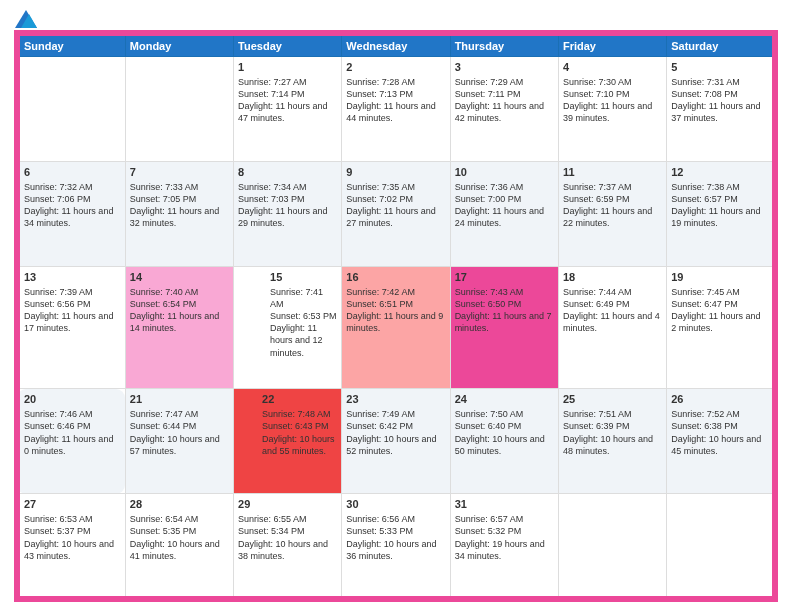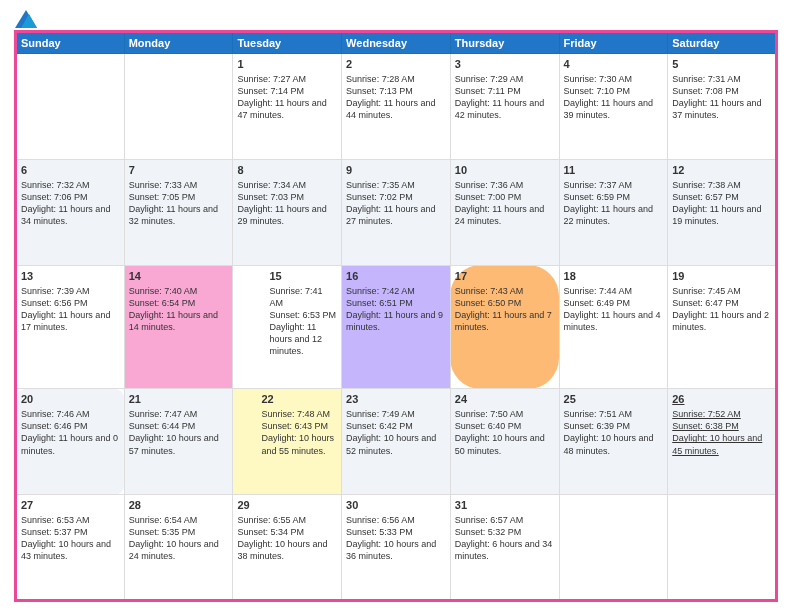--- a/index.html
+++ b/index.html
@@ -35,21 +35,21 @@
       font-size: 32px;
       font-weight: normal;
       color: #333;
     }
     .location {
       font-size: 14px;
       color: #555;
     }
     .calendar {
       flex: 1;
-      border: 3px solid #ec4899;
+      border: 6px solid #ec4899;
       border-collapse: collapse;
       width: 100%;
       table-layout: fixed;
     }
     .calendar th {
       background-color: #2176c7;
       color: #fff;
       font-size: 11px;
       font-weight: bold;
       padding: 4px 4px;
@@ -208,27 +208,27 @@
             <div>Sunrise: 7:40 AM</div>
             <div>Sunset: 6:54 PM</div>
             <div>Daylight: 11 hours and 14 minutes.</div>
           </td>
           <td style="background-color: rgb(255, 255, 255); padding-left: 36px;">
             <span class="day-num">15</span>
             <div>Sunrise: 7:41 AM</div>
             <div>Sunset: 6:53 PM</div>
             <div>Daylight: 11 hours and 12 minutes.</div>
           </td>
-          <td style="background-color: #c4b5fd;">
+          <td style="background-color: #fca5a5;">
             <span class="day-num">16</span>
             <div>Sunrise: 7:42 AM</div>
             <div>Sunset: 6:51 PM</div>
             <div>Daylight: 11 hours and 9 minutes.</div>
           </td>
-          <td style="background-color: #fdba74; border-radius: 31px;">
+          <td style="background-color: #ec4899;">
             <span class="day-num">17</span>
             <div>Sunrise: 7:43 AM</div>
             <div>Sunset: 6:50 PM</div>
             <div>Daylight: 11 hours and 7 minutes.</div>
           </td>
           <td style="background-color: rgb(255, 255, 255);">
             <span class="day-num">18</span>
             <div>Sunrise: 7:44 AM</div>
             <div>Sunset: 6:49 PM</div>
             <div>Daylight: 11 hours and 4 minutes.</div>
@@ -246,21 +246,21 @@
             <div>Sunrise: 7:46 AM</div>
             <div>Sunset: 6:46 PM</div>
             <div>Daylight: 11 hours and 0 minutes.</div>
           </td>
           <td style="background-color: rgb(240, 244, 248);">
             <span class="day-num">21</span>
             <div>Sunrise: 7:47 AM</div>
             <div>Sunset: 6:44 PM</div>
             <div>Daylight: 10 hours and 57 minutes.</div>
           </td>
-          <td style="background-color: #fef9c3; padding-left: 28px;">
+          <td style="background-color: #ef4444; padding-left: 28px;">
             <span class="day-num">22</span>
             <div>Sunrise: 7:48 AM</div>
             <div>Sunset: 6:43 PM</div>
             <div>Daylight: 10 hours and 55 minutes.</div>
           </td>
           <td style="background-color: rgb(240, 244, 248);">
             <span class="day-num">23</span>
             <div>Sunrise: 7:49 AM</div>
             <div>Sunset: 6:42 PM</div>
             <div>Daylight: 10 hours and 52 minutes.</div>
@@ -270,56 +270,56 @@
             <div>Sunrise: 7:50 AM</div>
             <div>Sunset: 6:40 PM</div>
             <div>Daylight: 10 hours and 50 minutes.</div>
           </td>
           <td style="background-color: rgb(240, 244, 248);">
             <span class="day-num">25</span>
             <div>Sunrise: 7:51 AM</div>
             <div>Sunset: 6:39 PM</div>
             <div>Daylight: 10 hours and 48 minutes.</div>
           </td>
-          <td style="background-color: rgb(240, 244, 248); text-decoration: underline;">
+          <td style="background-color: rgb(240, 244, 248);">
             <span class="day-num">26</span>
             <div>Sunrise: 7:52 AM</div>
             <div>Sunset: 6:38 PM</div>
             <div>Daylight: 10 hours and 45 minutes.</div>
           </td>
         </tr>
         <tr>
           <td style="background-color: rgb(255, 255, 255);">
             <span class="day-num">27</span>
             <div>Sunrise: 6:53 AM</div>
             <div>Sunset: 5:37 PM</div>
             <div>Daylight: 10 hours and 43 minutes.</div>
           </td>
           <td style="background-color: rgb(255, 255, 255);">
             <span class="day-num">28</span>
             <div>Sunrise: 6:54 AM</div>
             <div>Sunset: 5:35 PM</div>
-            <div>Daylight: 10 hours and 24 minutes.</div>
+            <div>Daylight: 10 hours and 41 minutes.</div>
           </td>
           <td style="background-color: rgb(255, 255, 255);">
             <span class="day-num">29</span>
             <div>Sunrise: 6:55 AM</div>
             <div>Sunset: 5:34 PM</div>
             <div>Daylight: 10 hours and 38 minutes.</div>
           </td>
           <td style="background-color: rgb(255, 255, 255);">
             <span class="day-num">30</span>
             <div>Sunrise: 6:56 AM</div>
             <div>Sunset: 5:33 PM</div>
             <div>Daylight: 10 hours and 36 minutes.</div>
           </td>
           <td style="background-color: rgb(255, 255, 255);">
             <span class="day-num">31</span>
             <div>Sunrise: 6:57 AM</div>
             <div>Sunset: 5:32 PM</div>
-            <div>Daylight: 6 hours and 34 minutes.</div>
+            <div>Daylight: 19 hours and 34 minutes.</div>
           </td>
           <td class="empty"></td>
           <td class="empty"></td>
         </tr>
       </tbody>
   </table>
 </div>
 
 </body></html>

